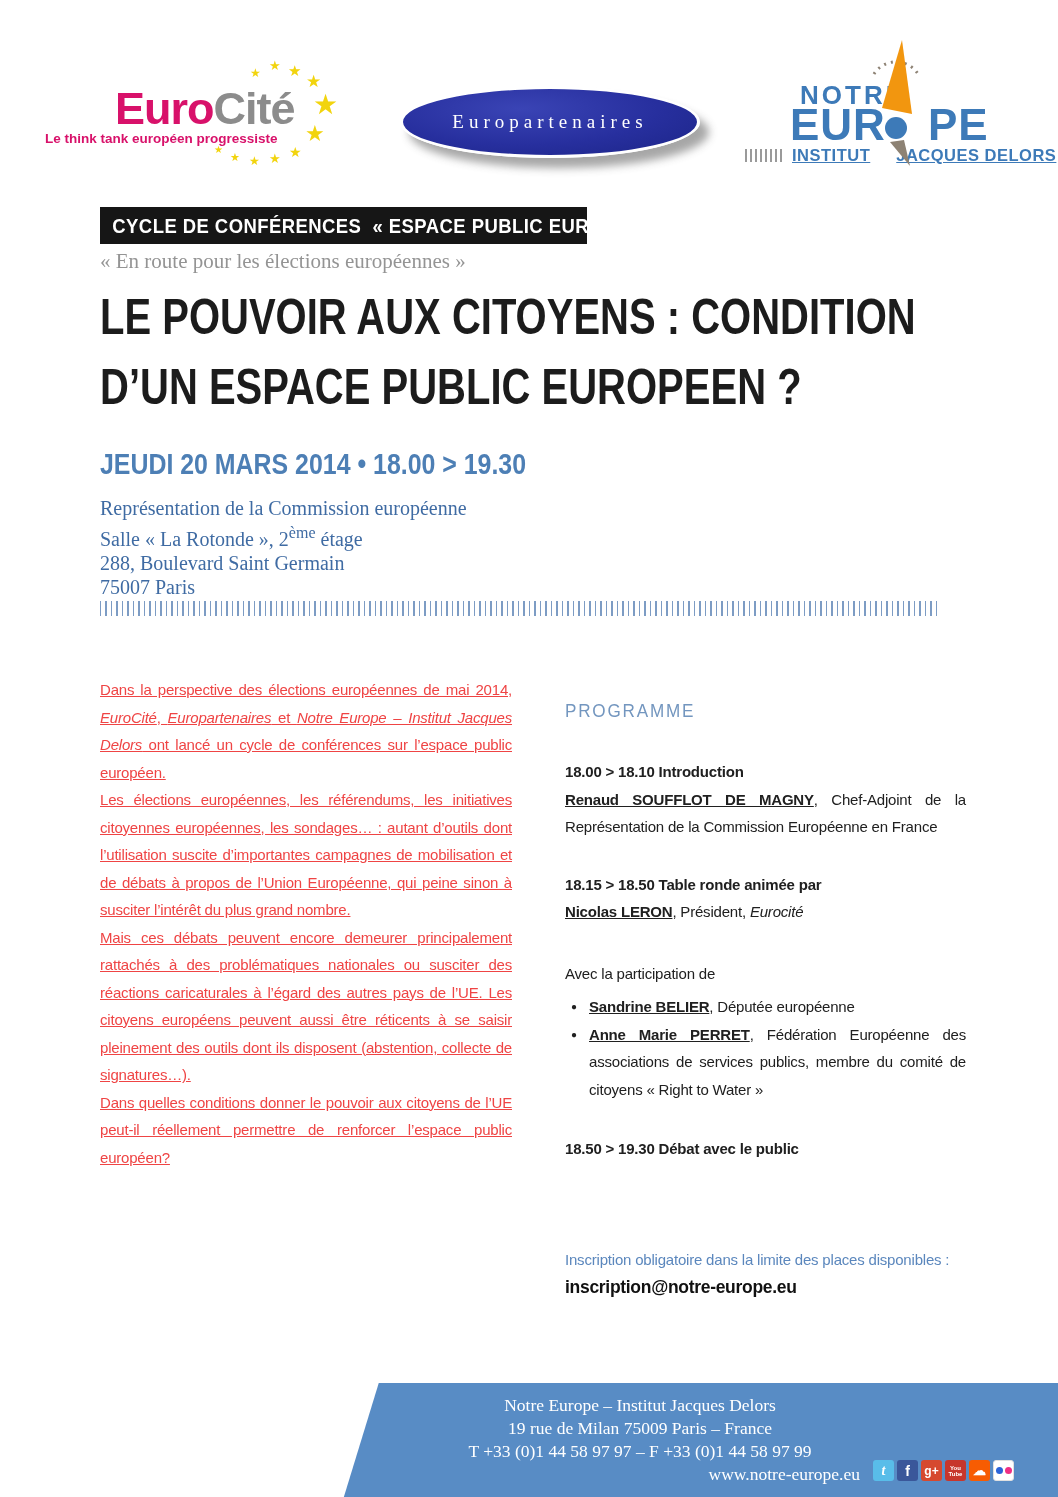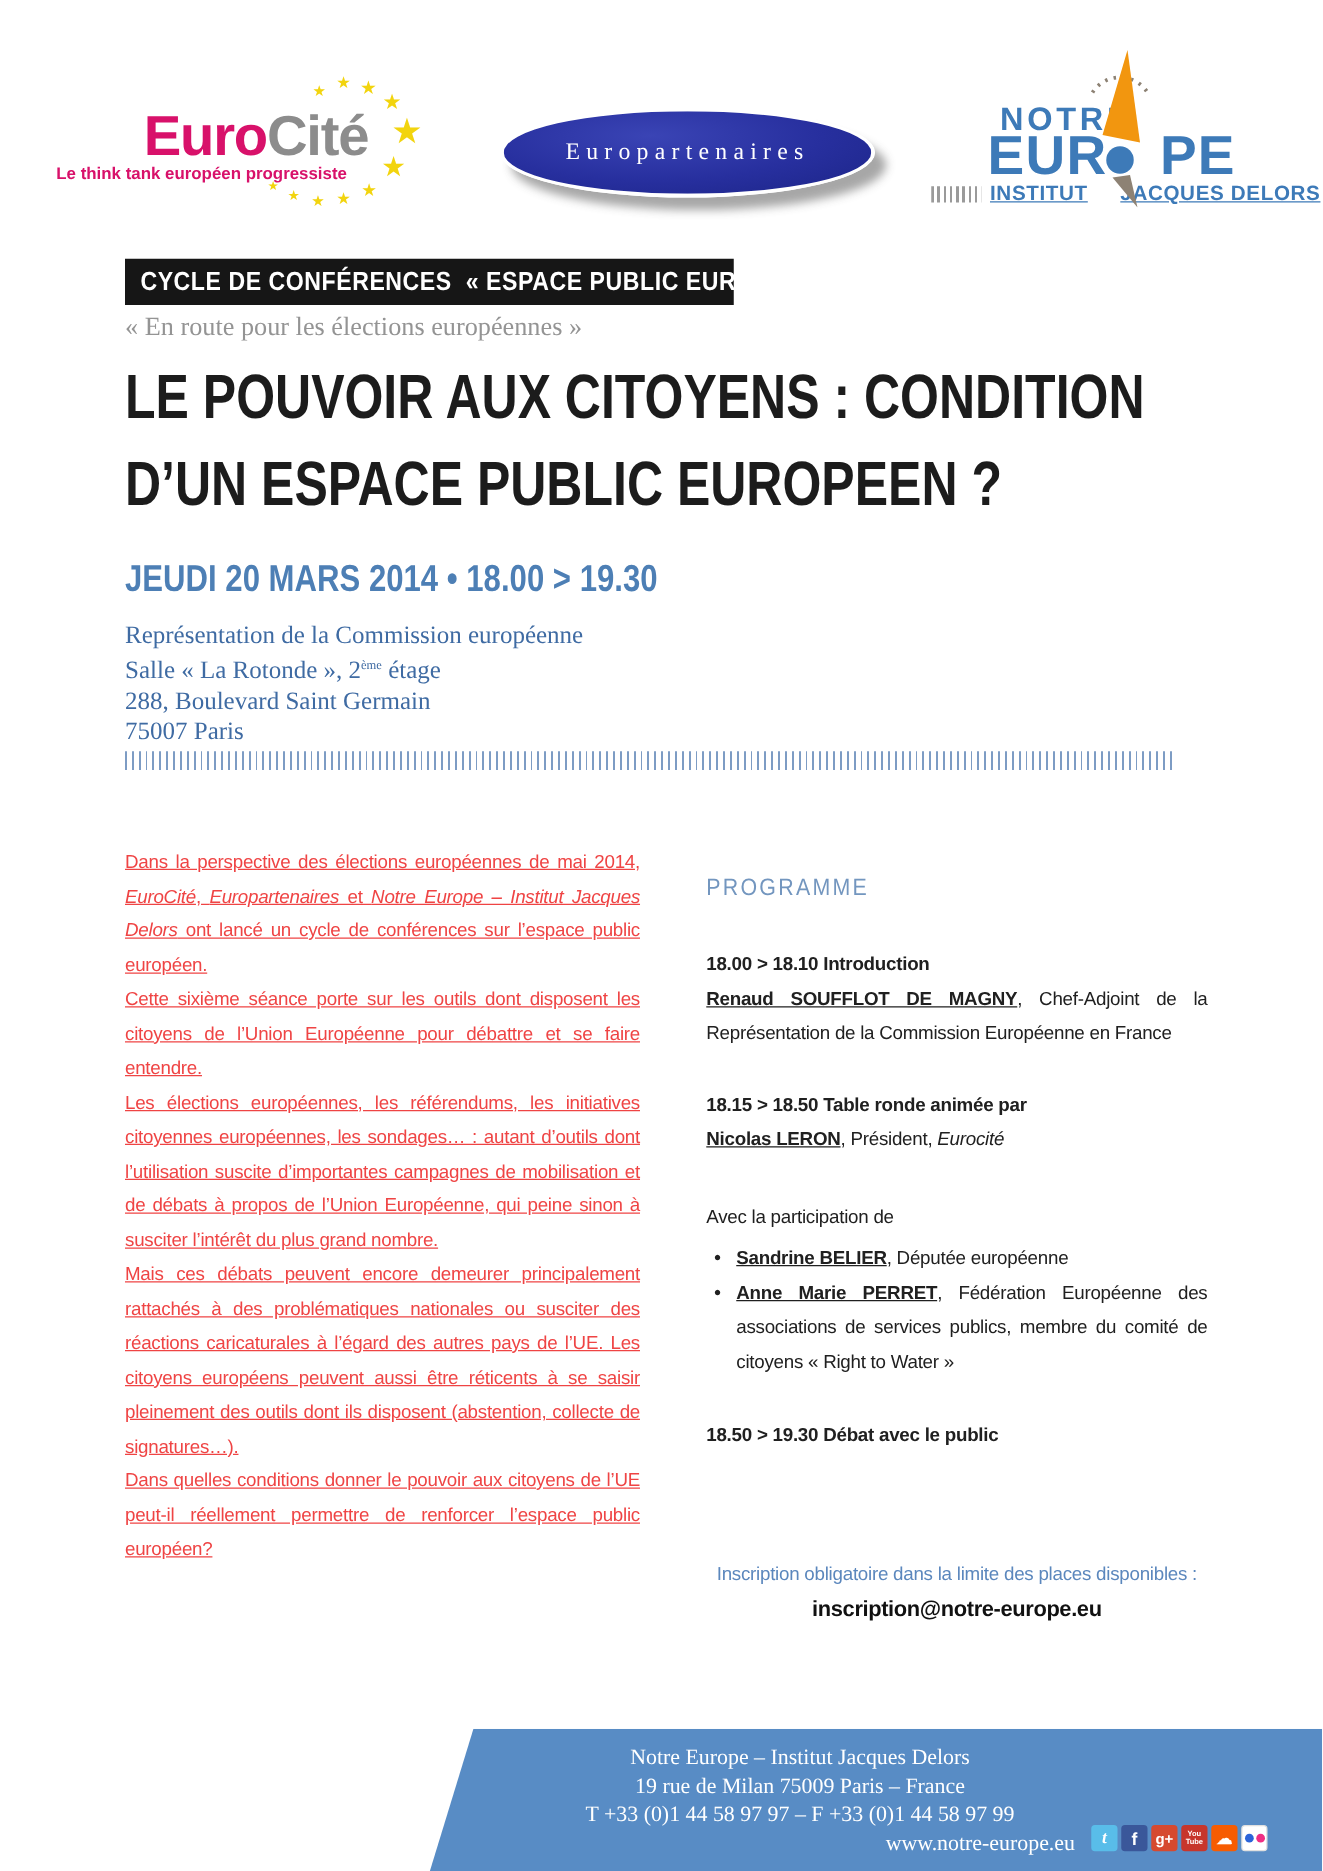--- a/index.html
+++ b/index.html
@@ -37,21 +37,21 @@
   .series { position:absolute; left:100px; top:249px; font-family:"Liberation Serif", serif; font-size:21px; color:#949494; }
   .title-line { position:absolute; left:100px; height:62px; white-space:nowrap; }
   .title-line span { display:inline-block; transform:scaleX(.8); transform-origin:left center;
     font-size:50px; font-weight:bold; color:#1c1c1c; white-space:nowrap; }
   .t1 { top:288px; } .t2 { top:358px; }
   .datetime { position:absolute; left:100px; top:447px; white-space:nowrap; }
   .datetime span { display:inline-block; transform:scaleX(.83); transform-origin:left center;
     font-size:30px; font-weight:bold; color:#4d7fb5; white-space:nowrap; }
   .venue { position:absolute; left:100px; top:496px; font-family:"Liberation Serif", serif;
     font-size:20px; line-height:24.5px; color:#3f6ba3; }
-  .venue sup { font-size:10px; }
+  .venue sup { font-size:16px; }
   .tick-divider { position:absolute; left:100px; top:601px; width:840px; height:15px;
     background:repeating-linear-gradient(90deg,#7d9cc4 0 1.5px, transparent 1.5px 5.5px); }
 
   
   .columns { position:absolute; left:100px; top:676px; width:866px; display:flex; }
   .col-left { width:412px; }
   .col-left p { margin:0; font-size:15px; line-height:27.5px; text-align:justify; color:#ef4444; letter-spacing:-0.2px;text-decoration:underline; }
   .it { font-style:italic; }
   .col-right { width:401px; margin-left:53px; }
   .prog-heading { margin-top:24px; }
@@ -61,21 +61,21 @@
   .p-time, .p-label { font-weight:bold; }
   .p-speaker { font-weight:bold;text-decoration:underline; }
   .just { text-align:justify; }
   .item1 { margin-top:36px; }
   .item2 { margin-top:30px; }
   .participation { margin-top:34px; }
   .guests { list-style:none; margin:6px 0 0; padding:0; }
   .guests li { position:relative; padding-left:24px; font-size:15px; line-height:27.5px; color:#202020; letter-spacing:-0.2px; }
   .bullet { position:absolute; left:6px; top:0; font-size:10px; }
   .item3 { margin-top:32px; }
-  .registration { margin-top:88px;text-align:center; }
+  .registration { margin-top:88px; }
   .reg-note { font-size:15px; color:#5b87bd; letter-spacing:-0.2px; }
   .reg-email { margin-top:9px; font-size:17.5px; font-weight:bold; color:#111; letter-spacing:-0.3px; text-decoration:none; display:inline-block; }
 
   
   .footer { position:absolute; left:0; bottom:0; width:1058px; height:114px; background:#588cc5;
     clip-path:polygon(35.8% 0, 100% 0, 100% 100%, 32.5% 100%); }
   .footer-text { position:absolute; left:420px; top:11px; width:440px;
     font-family:"Liberation Serif", serif; color:#fff; font-size:17.5px; line-height:23px; }
   .footer-text .c { text-align:center; }
   .footer-website { text-align:right; padding-left:32px; color:#fff; text-decoration:none; display:block; }
@@ -161,21 +161,20 @@
     <div>288, Boulevard Saint Germain</div>
     <div>75007 Paris</div>
   </div>
 
   <div class="tick-divider"></div>
 
   <div class="columns">
 
     <div class="col-left">
       <p><span>Dans la perspective des élections européennes de mai 2014, </span><span class="it">EuroCité</span><span>, </span><span class="it">Europartenaires</span><span> et </span><span class="it">Notre Europe – Institut Jacques Delors</span><span> ont lancé un cycle de conférences sur l’espace public européen.</span></p>
-      <p>Cette sixième séance porte sur les outils dont disposent les citoyens de l’Union Européenne pour débattre et se faire entendre.</p>
       <p>Les élections européennes, les référendums, les initiatives citoyennes européennes, les sondages… : autant d’outils dont l’utilisation suscite d’importantes campagnes de mobilisation et de débats à propos de l’Union Européenne, qui peine sinon à susciter l’intérêt du plus grand nombre.</p>
       <p>Mais ces débats peuvent encore demeurer principalement rattachés à des problématiques nationales ou susciter des réactions caricaturales à l’égard des autres pays de l’UE. Les citoyens européens peuvent aussi être réticents à se saisir pleinement des outils dont ils disposent (abstention, collecte de signatures…).</p>
       <p>Dans quelles conditions donner le pouvoir aux citoyens de l’UE peut-il réellement permettre de renforcer l’espace public européen?</p>
     </div>
 
     <div class="col-right">
       <div class="prog-heading">
         <span>PROGRAMME</span>
       </div>
 

